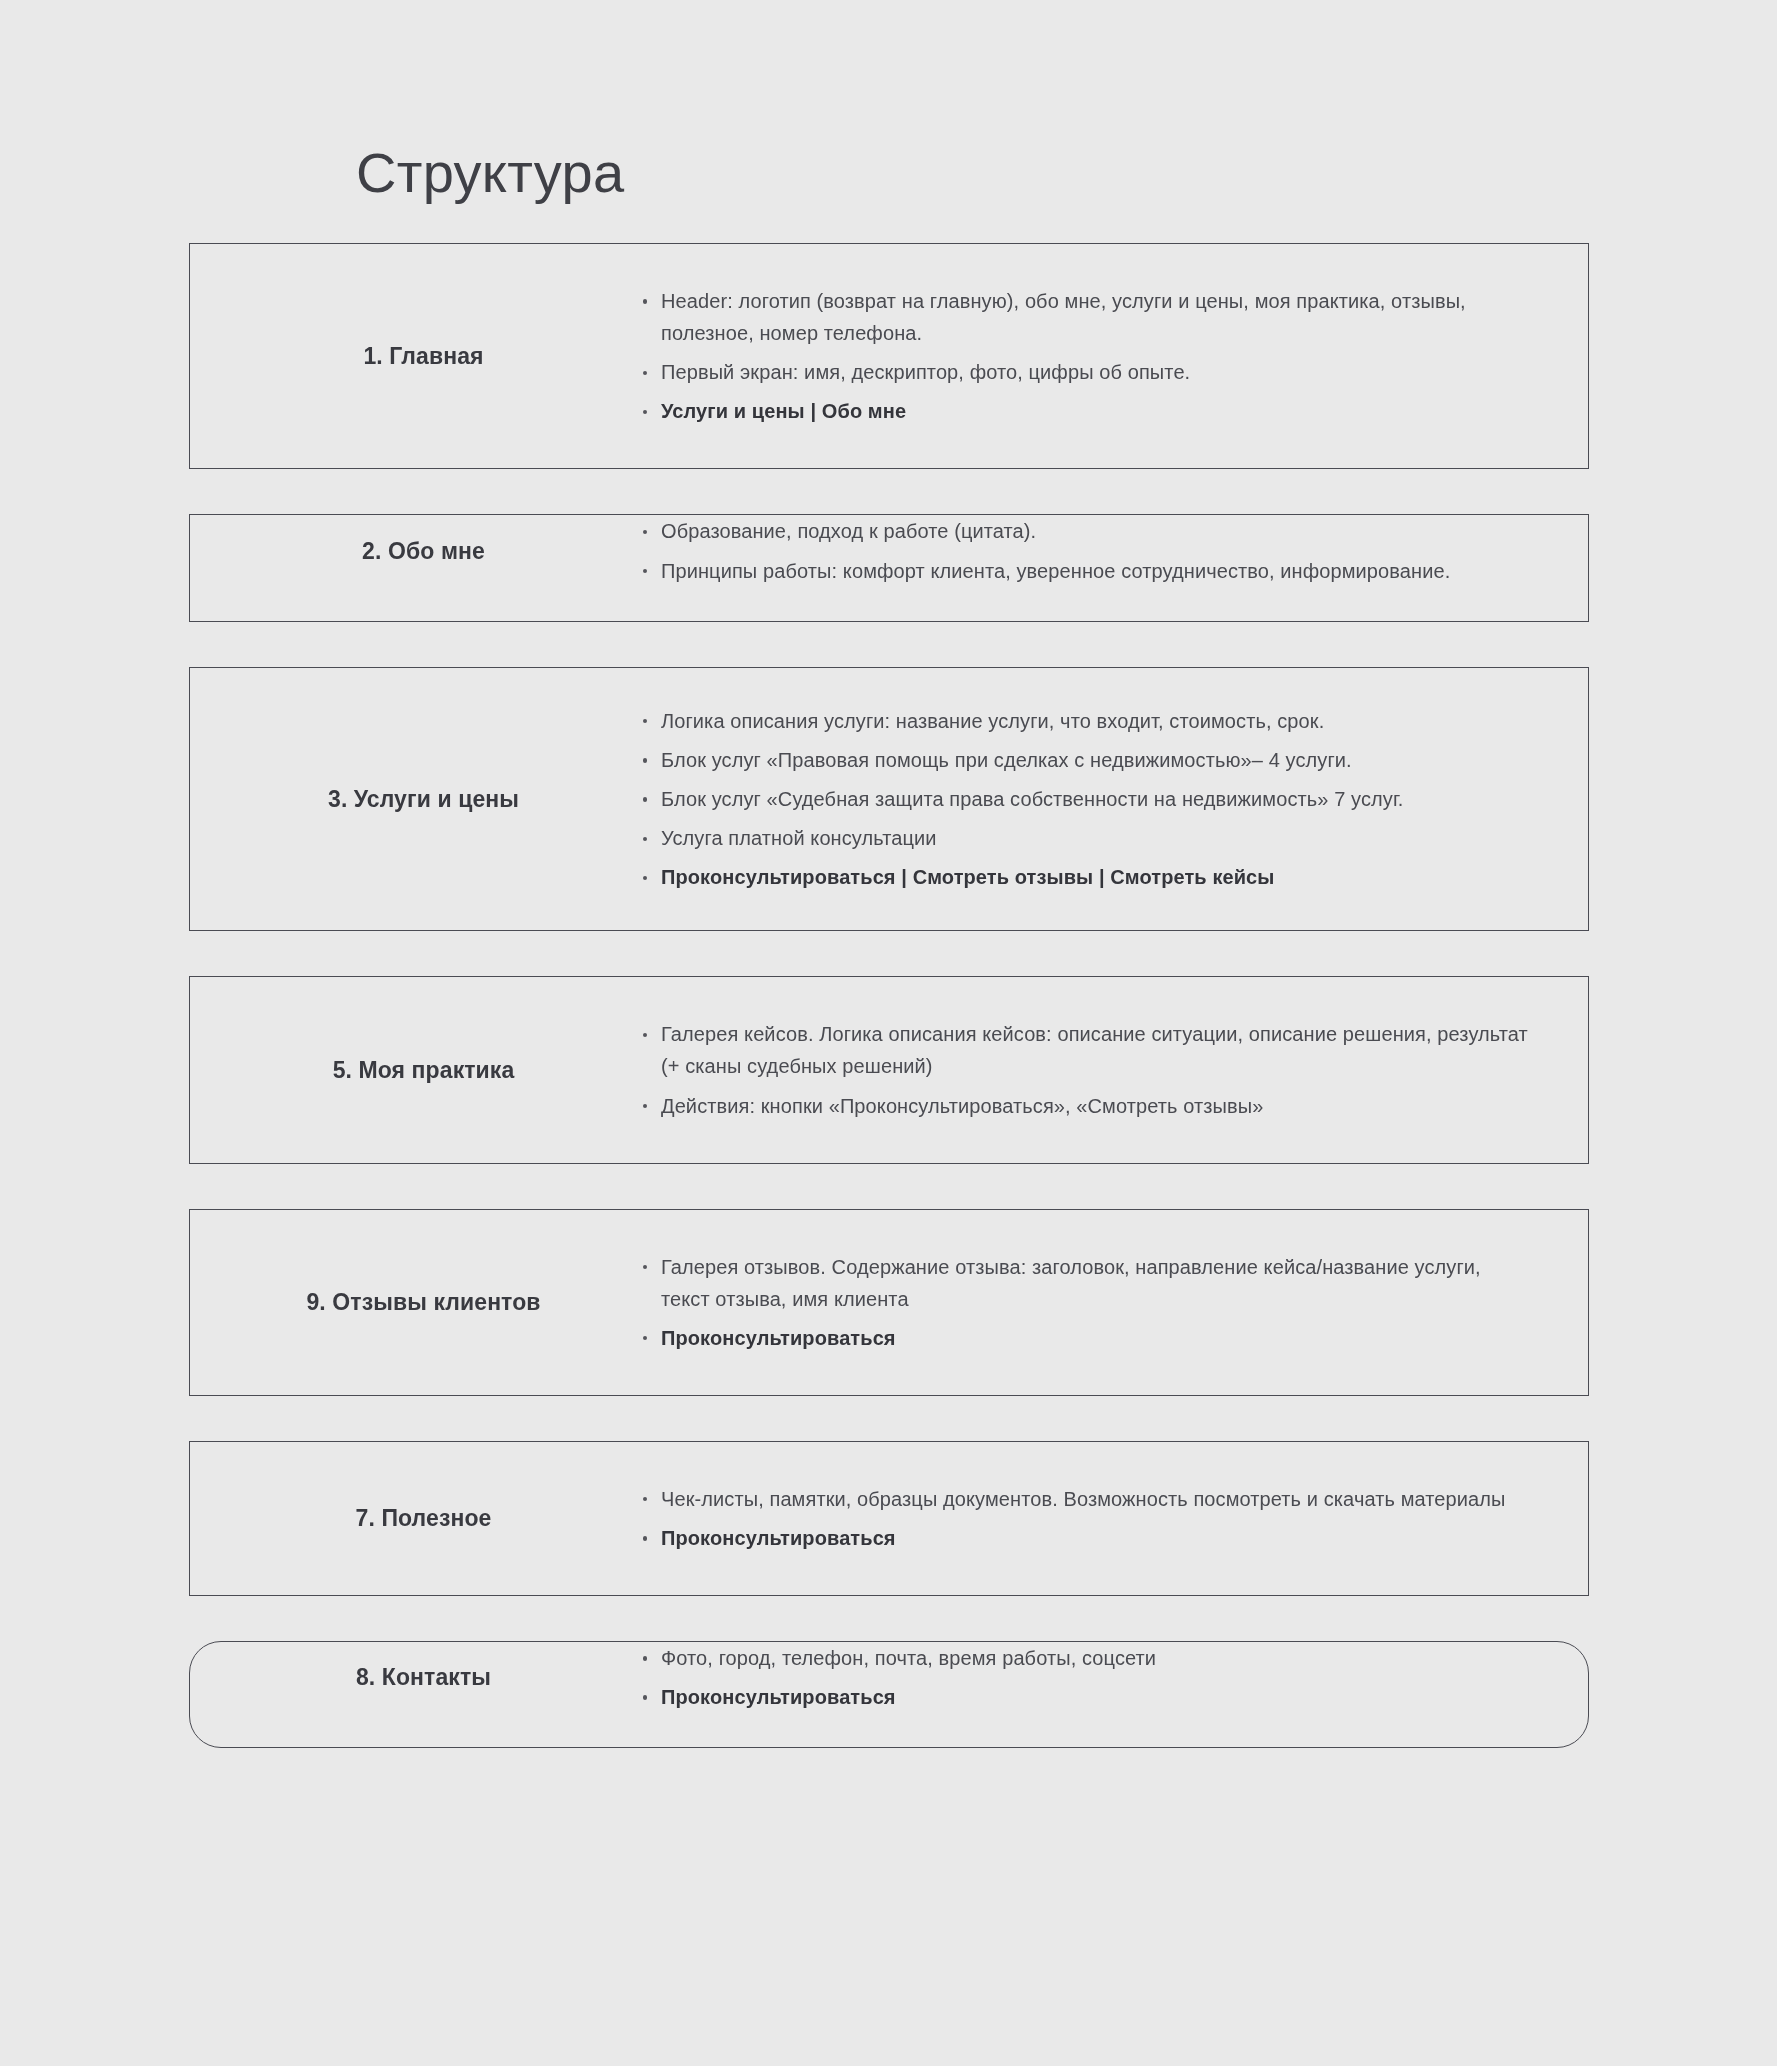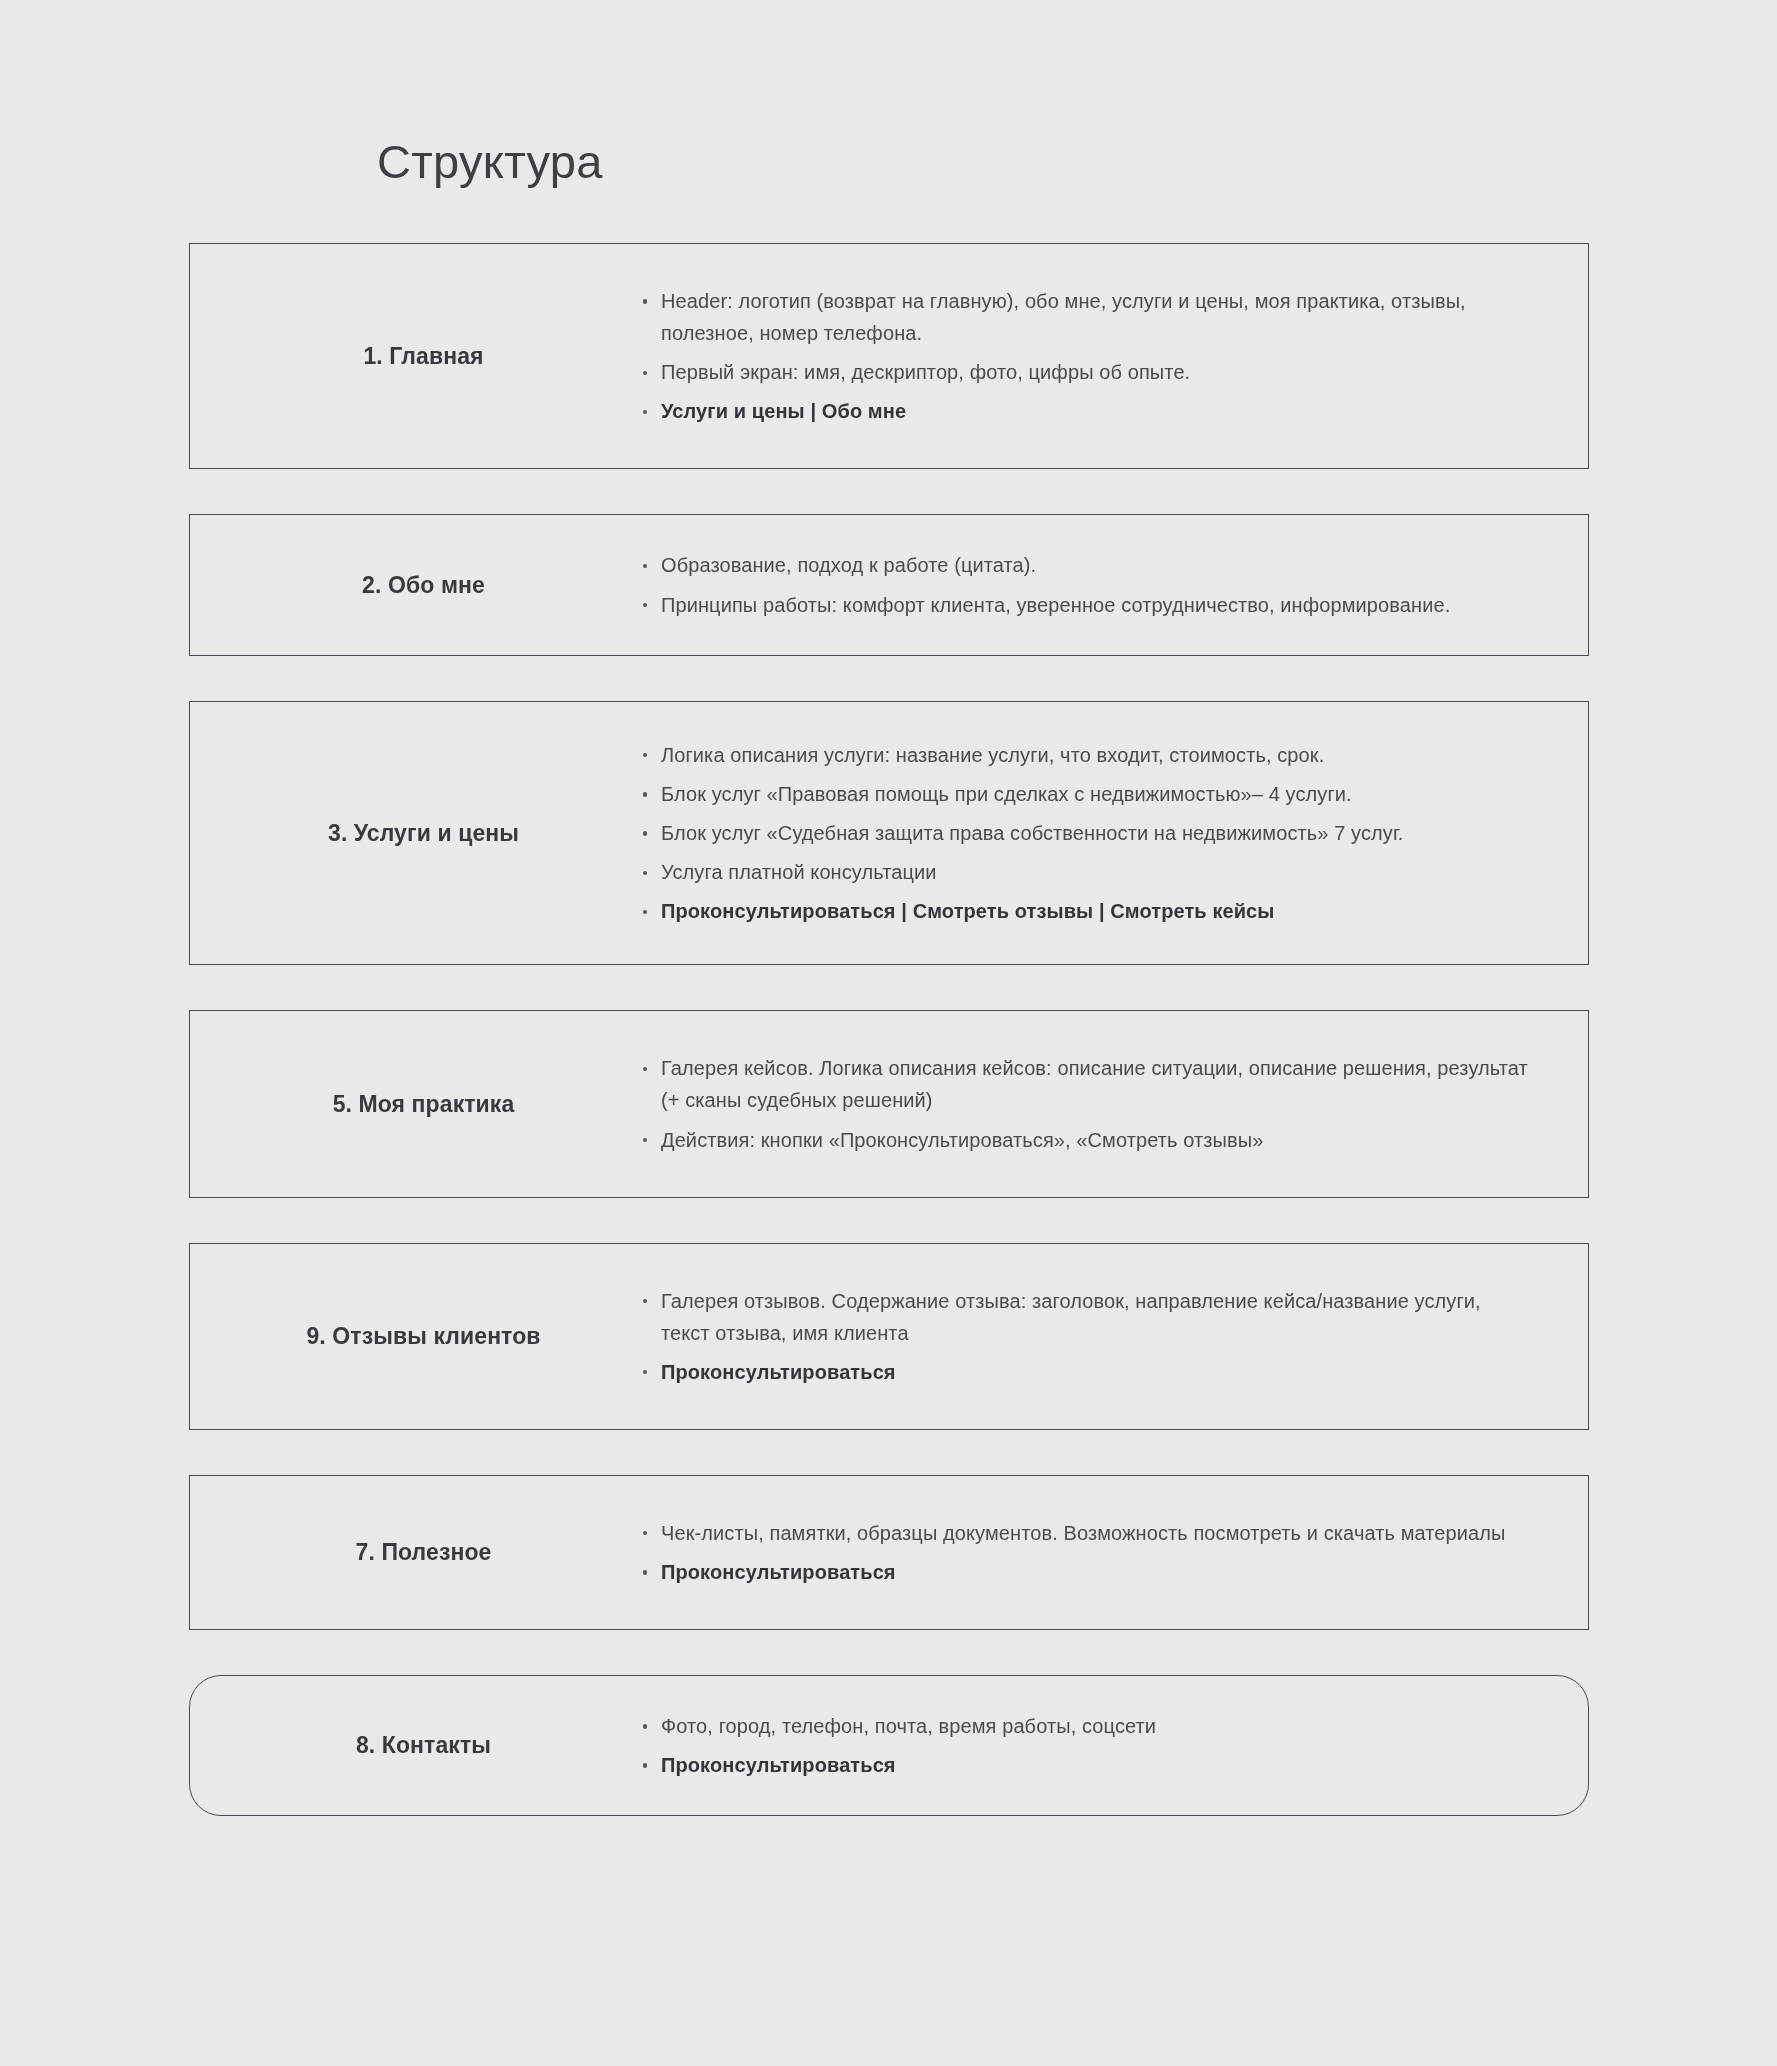--- a/index.html
+++ b/index.html
@@ -20,23 +20,23 @@
 
   .page {
     position: absolute;
     inset: 0;
     background: #e9e9e9;
   }
 
   
   .page-title {
     position: absolute;
-    left: 377px;
+    left: 356px;
     top: 106px;
-    font-size: 47px;
+    font-size: 56px;
     line-height: 1.05;
     font-weight: 400;
     letter-spacing: 0.3px;
     color: #3f4046;
     white-space: nowrap;
   }
 
   
   .cards {
     position: absolute;
@@ -106,21 +106,21 @@
     background: #55565c;
   }
 
   ul.bullets > li.accent {
     font-weight: 700;
     color: #34353b;
   }
 
   
   .card.pad-a { padding-top: 41px; padding-bottom: 41px; }   
-  .card.pad-b { padding-top: 34px; padding-bottom: 34px; margin-top: 16px; }   
+  .card.pad-b { padding-bottom: 34px; margin-top: 16px; }   
   .card.pad-c { padding-top: 37px; padding-bottom: 37px; }   
 </style>
 </head>
 <body>
 
 <div class="page">
 
   <h1 class="page-title">Структура</h1>
 
   <div class="cards">

